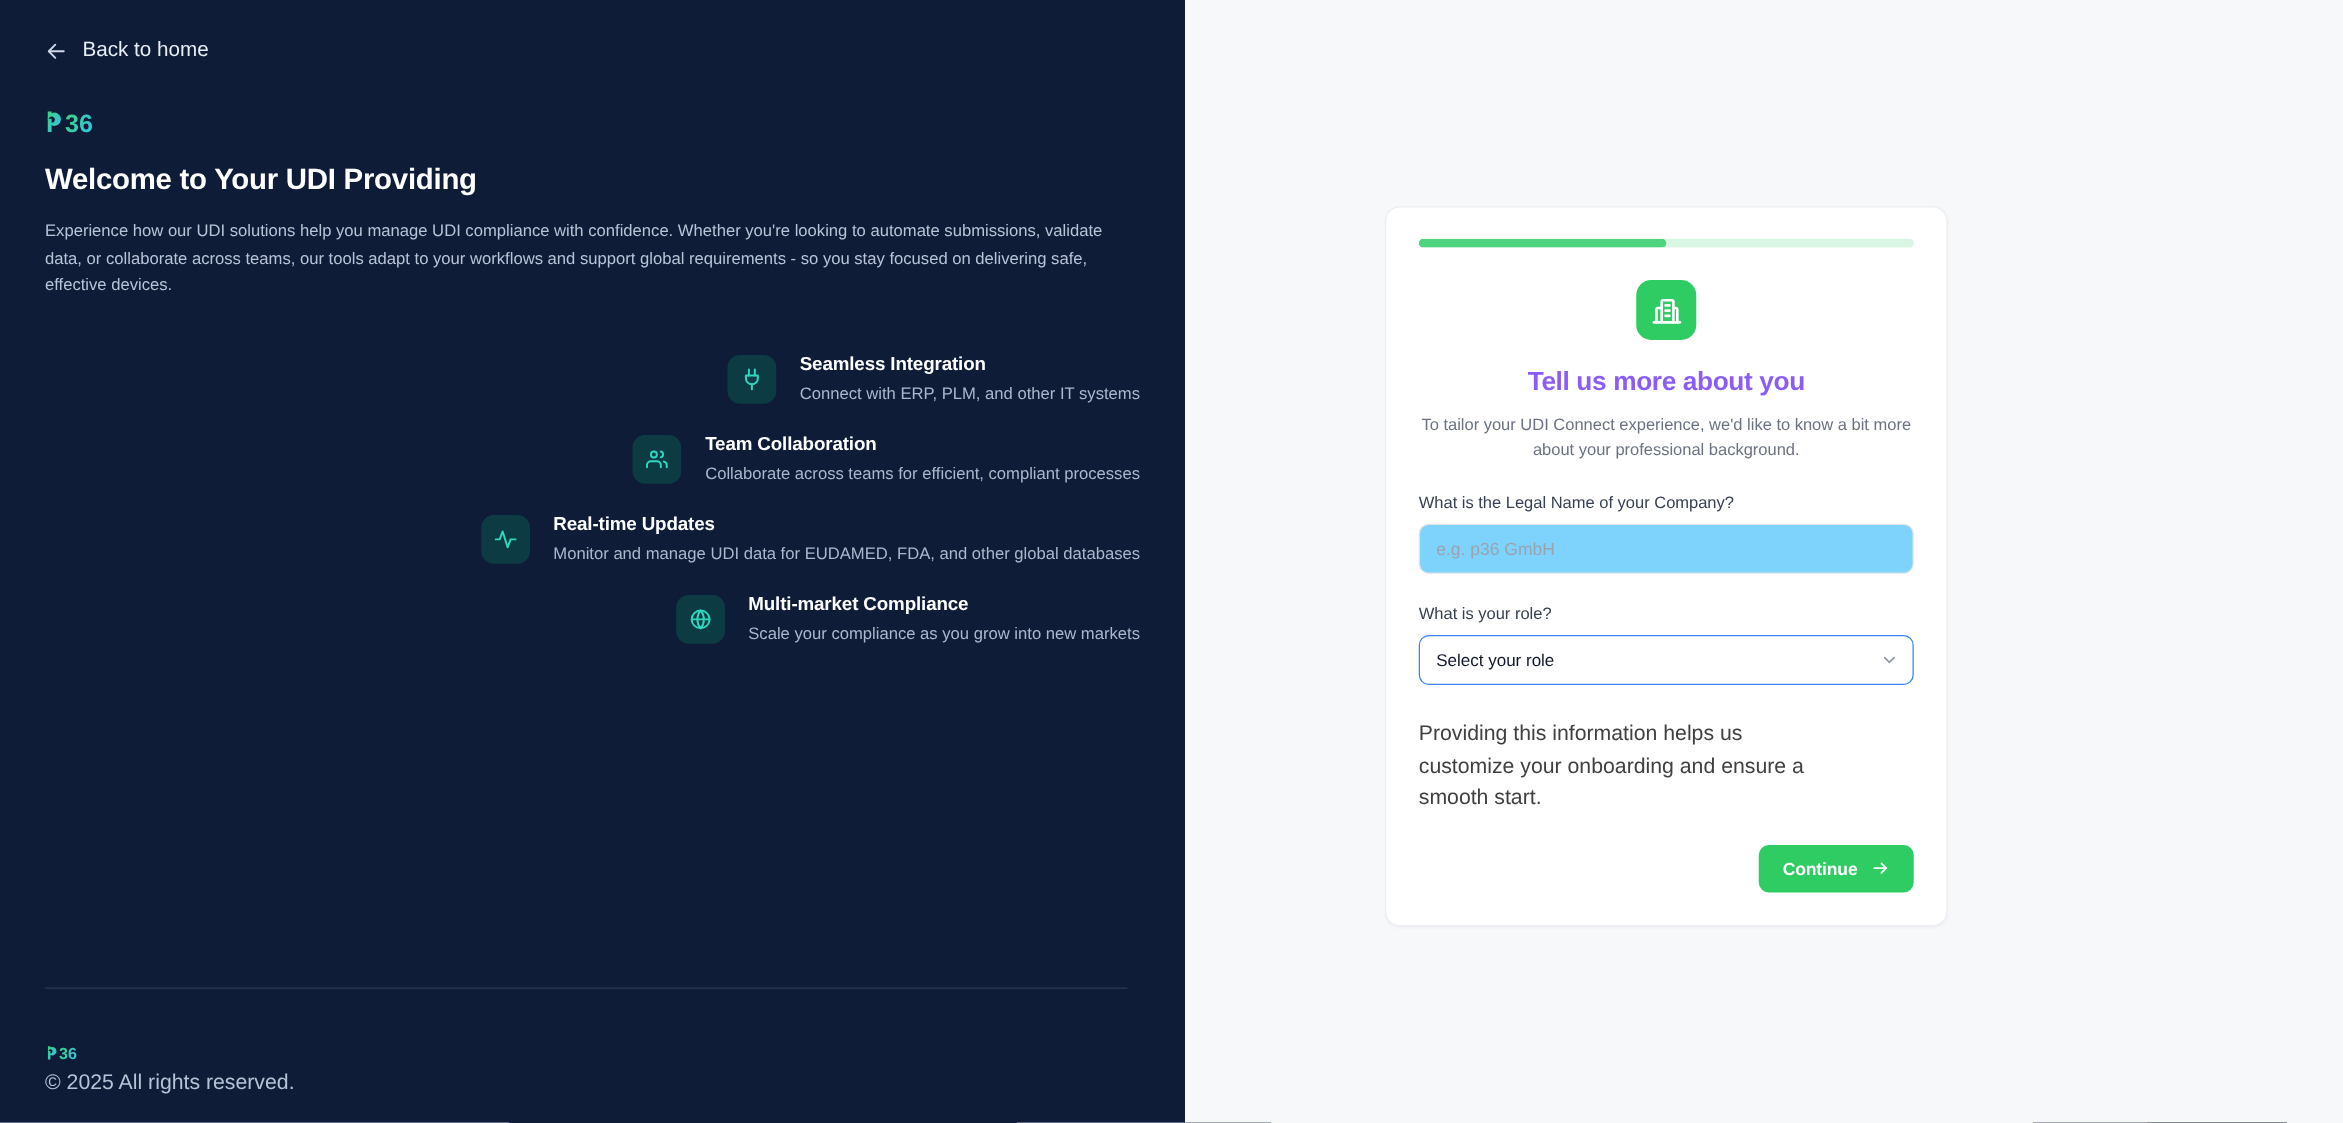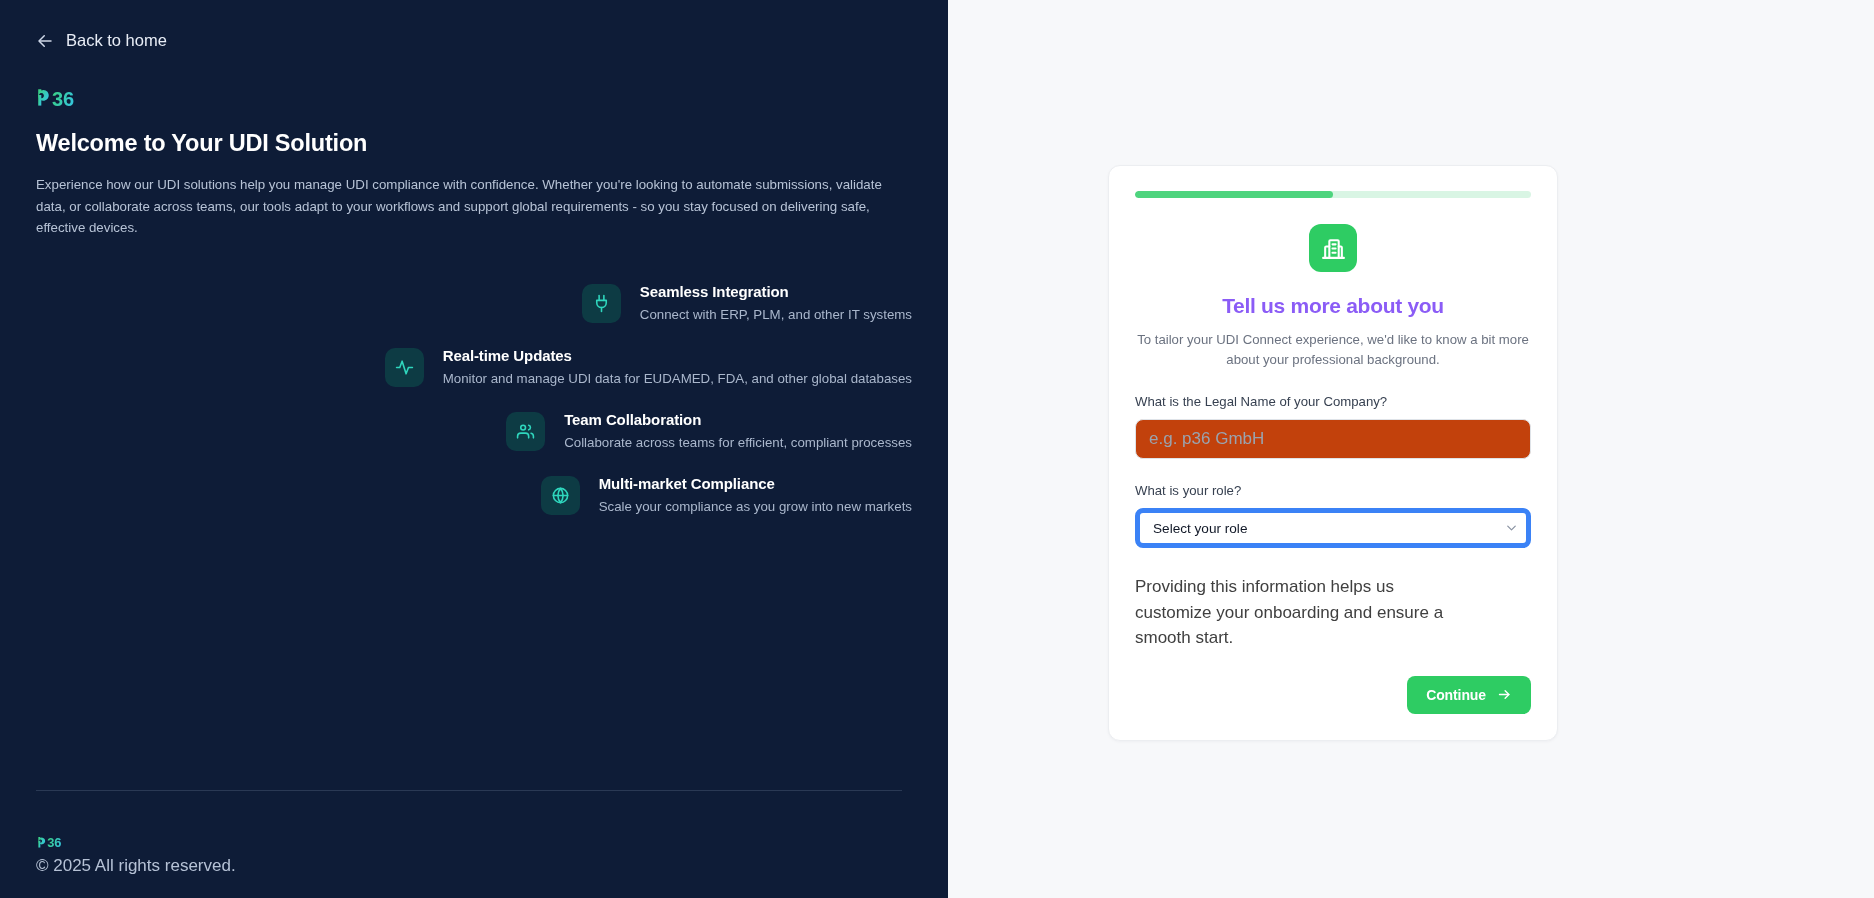--- a/index.html
+++ b/index.html
@@ -212,33 +212,33 @@
     color: #374151;
     margin-bottom: 10px;
   }
 
   .text-input {
     width: 100%;
     height: 40px;
     border: 1px solid #dfe3e8;
     border-radius: 8px;
     padding: 0 13px;
-    font-size: 17px;
+    font-size: 14px;
     color: #111827;
     font-family: "Liberation Sans", sans-serif;
-    background: #c2410c;
+    background: #7dd3fc;
     outline: none;
   }
   .text-input::placeholder { color: #9aa3af; }
 
   .select-wrap { position: relative; }
   .select-box {
     width: 100%;
     height: 40px;
-    border: 5px solid #3b82f6;
+    border: 1px solid #3b82f6;
     border-radius: 8px;
     padding: 0 36px 0 13px;
     font-size: 13.6px;
     font-weight: 500;
     color: #111827;
     background: #fff;
     display: flex;
     align-items: center;
     cursor: pointer;
   }
@@ -310,21 +310,21 @@
           </linearGradient>
         </defs>
         <g fill="url(#lg1)">
           <path d="M2.2 6.2 h3.1 v1.4 a5.3 5.3 0 1 1 -3.1 4.9 z m3.15 3.9 a2.55 2.55 0 1 0 0.02 0 z"></path>
           <path d="M2.2 12 h3.1 v10.6 h-3.1 z"></path>
           <text x="16" y="22.5" font-family="Liberation Sans, sans-serif" font-size="20" font-weight="700" fill="url(#lg1)">36</text>
         </g>
       </svg>
     </div>
 
-    <div class="page-title">Welcome to Your UDI Solution</div>
+    <div class="page-title">Welcome to Your UDI Providing</div>
 
     <div class="page-intro">Experience how our UDI solutions help you manage UDI compliance with confidence. Whether you're looking to automate submissions, validate data, or collaborate across teams, our tools adapt to your workflows and support global requirements - so you stay focused on delivering safe, effective devices.</div>
 
     <div class="features">
 
       <div class="feature">
         <div class="feature-icon">
           <svg viewBox="0 0 24 24" fill="none" stroke="currentColor" stroke-width="2" stroke-linecap="round" stroke-linejoin="round">
             <path d="M9 2v6"></path>
               <path d="M15 2v6"></path>
@@ -334,41 +334,41 @@
         </div>
         <div class="feature-text">
           <div class="feature-title">Seamless Integration</div>
           <div class="feature-desc">Connect with ERP, PLM, and other IT systems</div>
         </div>
       </div>
 
       <div class="feature">
         <div class="feature-icon">
           <svg viewBox="0 0 24 24" fill="none" stroke="currentColor" stroke-width="2" stroke-linecap="round" stroke-linejoin="round">
-            <polyline points="2 12 6 12 9 4 14 20 17 12 22 12"></polyline>
-          </svg>
-        </div>
-        <div class="feature-text">
-          <div class="feature-title">Real-time Updates</div>
-          <div class="feature-desc">Monitor and manage UDI data for EUDAMED, FDA, and other global databases</div>
-        </div>
-      </div>
-
-      <div class="feature">
-        <div class="feature-icon">
-          <svg viewBox="0 0 24 24" fill="none" stroke="currentColor" stroke-width="2" stroke-linecap="round" stroke-linejoin="round">
             <path d="M16 20v-2a4 4 0 0 0-4-4H6a4 4 0 0 0-4 4v2"></path>
             <circle cx="9" cy="7" r="3"></circle>
             <path d="M22 20v-2a4 4 0 0 0-3-3.87"></path>
             <path d="M16 4.1a3 3 0 0 1 0 5.8"></path>
           </svg>
         </div>
         <div class="feature-text">
           <div class="feature-title">Team Collaboration</div>
           <div class="feature-desc">Collaborate across teams for efficient, compliant processes</div>
+        </div>
+      </div>
+
+      <div class="feature">
+        <div class="feature-icon">
+          <svg viewBox="0 0 24 24" fill="none" stroke="currentColor" stroke-width="2" stroke-linecap="round" stroke-linejoin="round">
+            <polyline points="2 12 6 12 9 4 14 20 17 12 22 12"></polyline>
+          </svg>
+        </div>
+        <div class="feature-text">
+          <div class="feature-title">Real-time Updates</div>
+          <div class="feature-desc">Monitor and manage UDI data for EUDAMED, FDA, and other global databases</div>
         </div>
       </div>
 
       <div class="feature">
         <div class="feature-icon">
           <svg viewBox="0 0 24 24" fill="none" stroke="currentColor" stroke-width="2" stroke-linecap="round" stroke-linejoin="round">
             <circle cx="12" cy="12" r="9"></circle>
             <line x1="3" y1="12" x2="21" y2="12"></line>
             <path d="M12 3a14 14 0 0 1 0 18 14 14 0 0 1 0-18z"></path>
           </svg>

